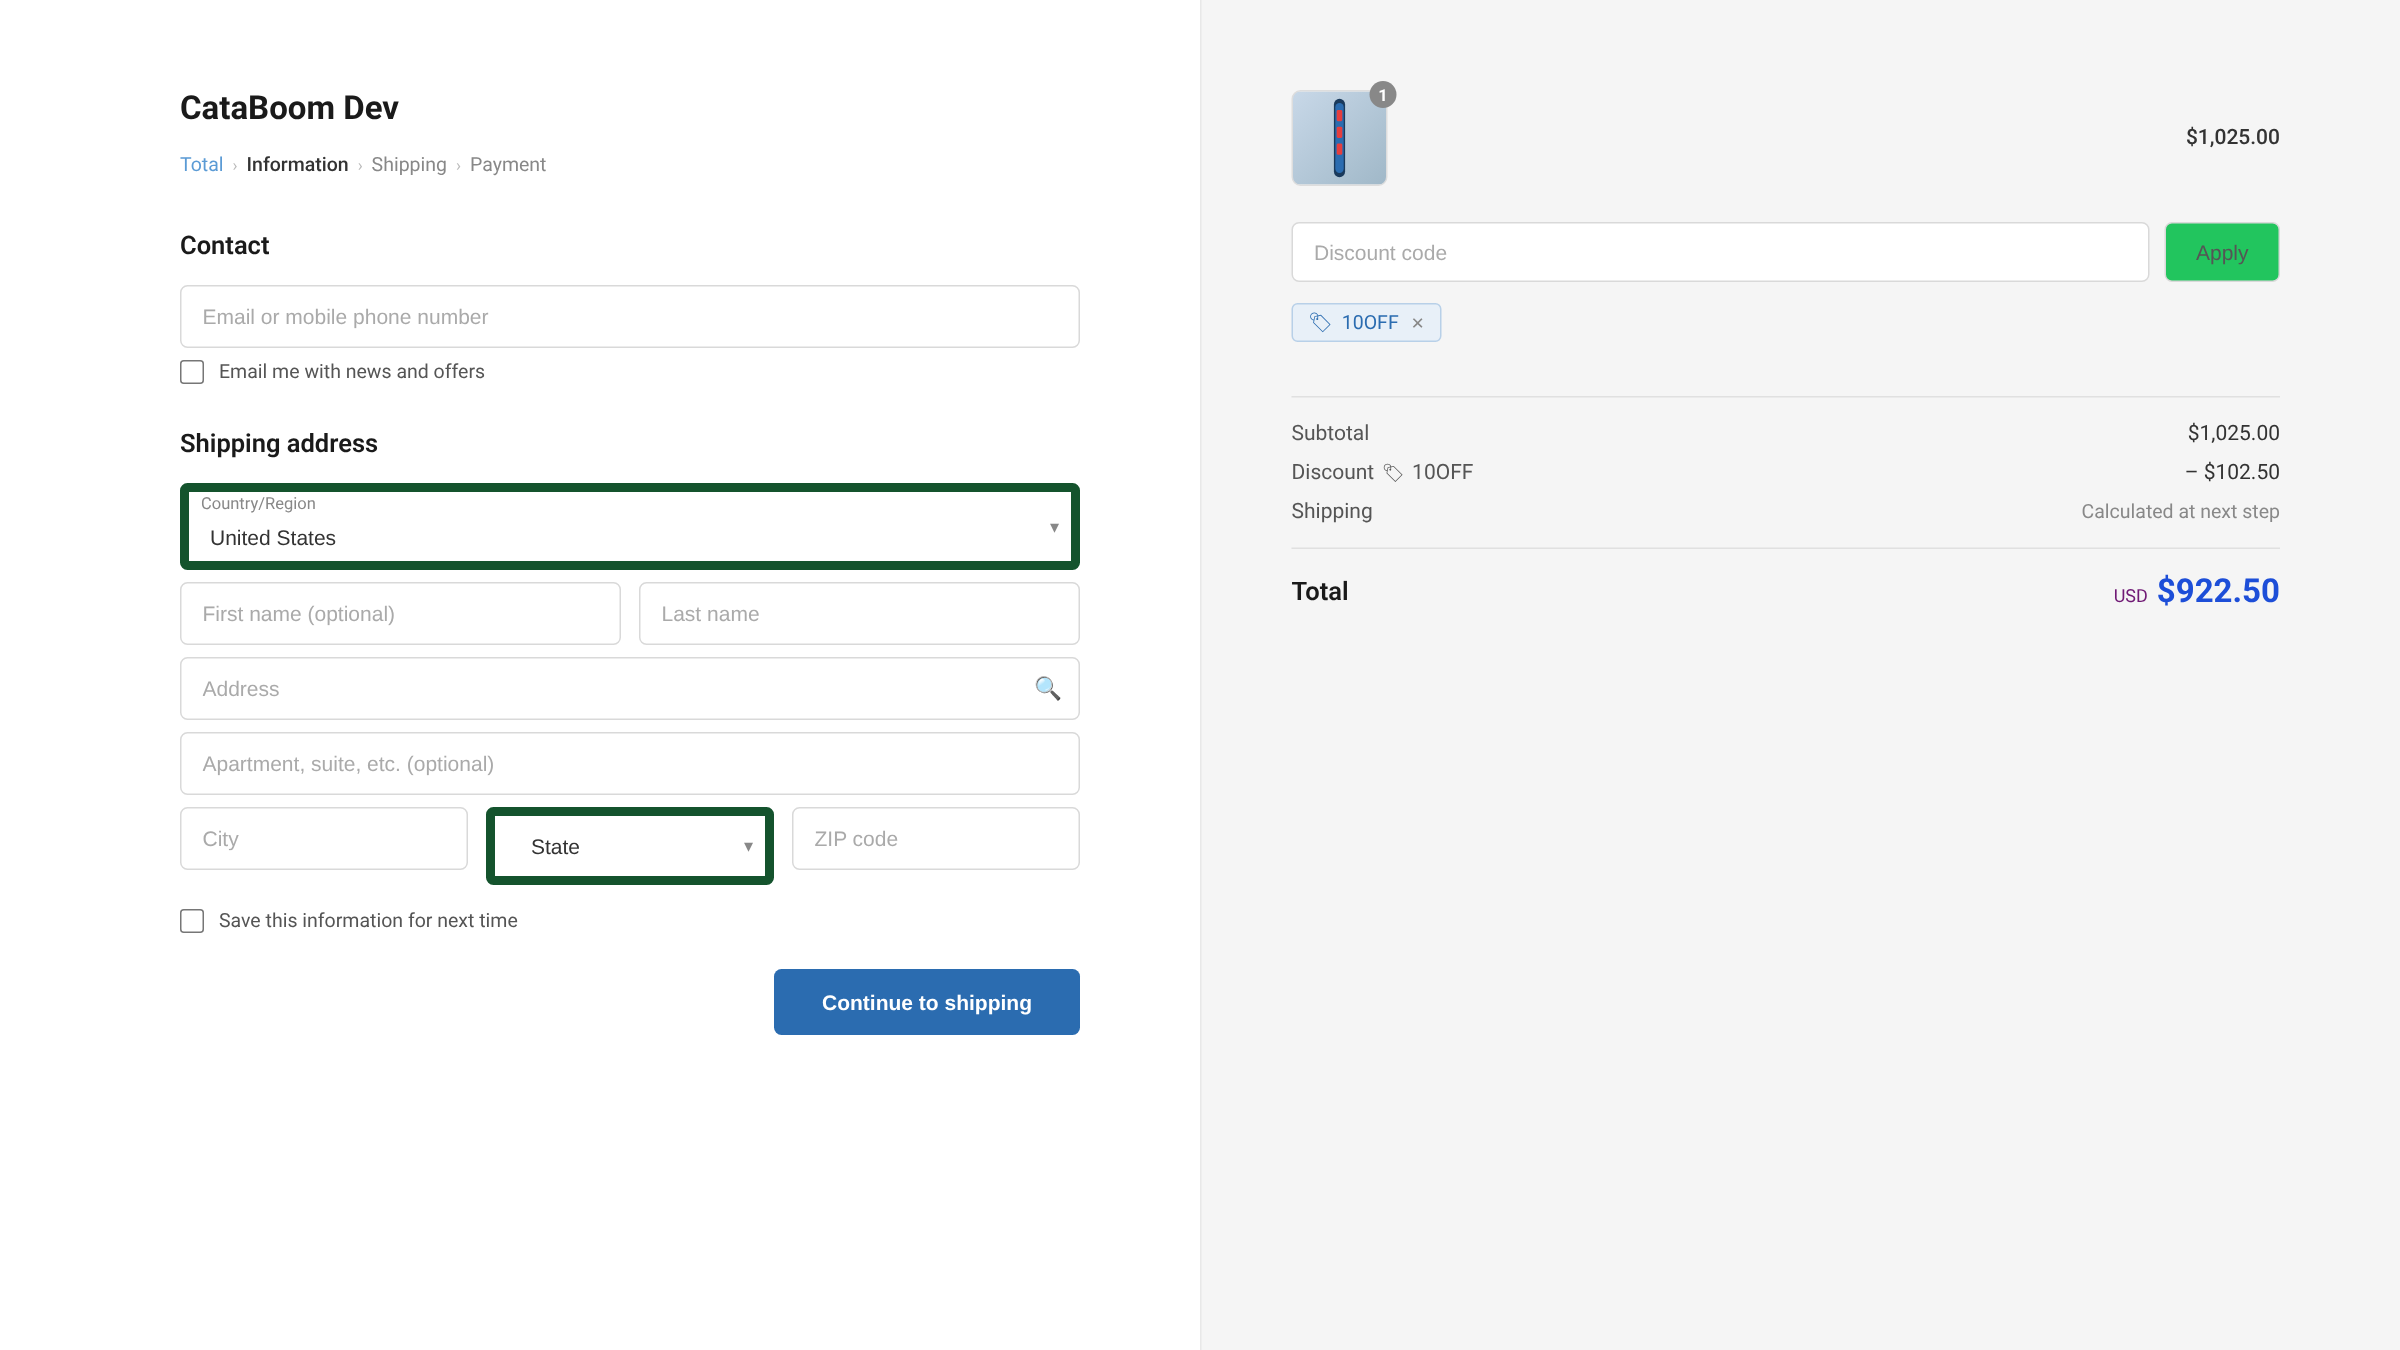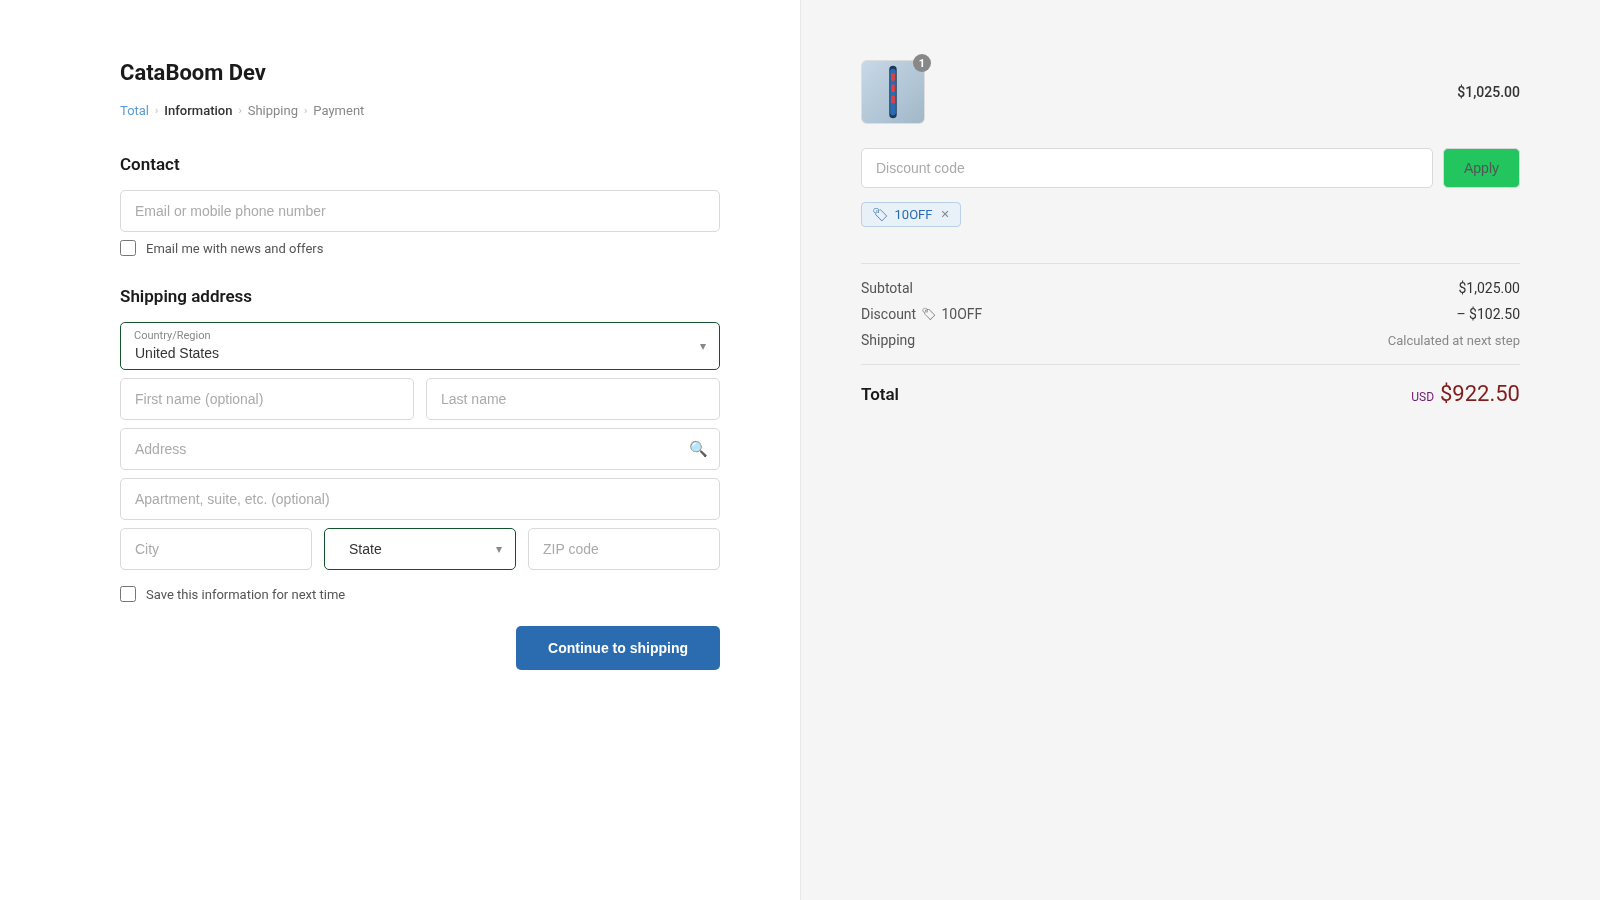--- a/index.html
+++ b/index.html
@@ -88,21 +88,21 @@
       color: #555;
       cursor: pointer;
     }
 
     .select-wrapper {
       position: relative;
     }
     .form-select {
       width: 100%;
       padding: 22px 14px 8px 14px;
-      border: 1px solid #14532d;
+      border: 6px solid #14532d;
       border-radius: 5px;
       font-size: 14px;
       color: #333;
       outline: none;
       background: #fff;
       appearance: none;
       cursor: pointer;
     }
     .select-label {
       position: absolute;
@@ -349,22 +349,22 @@
       display: flex;
       align-items: baseline;
       gap: 6px;
     }
     .total-currency {
       font-size: 12px;
       color: #701a75;
     }
     .total-amount {
       font-size: 22px;
-      font-weight: 400;
-      color: #7f1d1d;
+      font-weight: 700;
+      color: #1d4ed8;
     }
   </style>
 </head>
 <body>
 
 <div class="left-panel">
 
   <div class="brand-title">CataBoom Dev</div>
 
   <nav class="breadcrumb">

